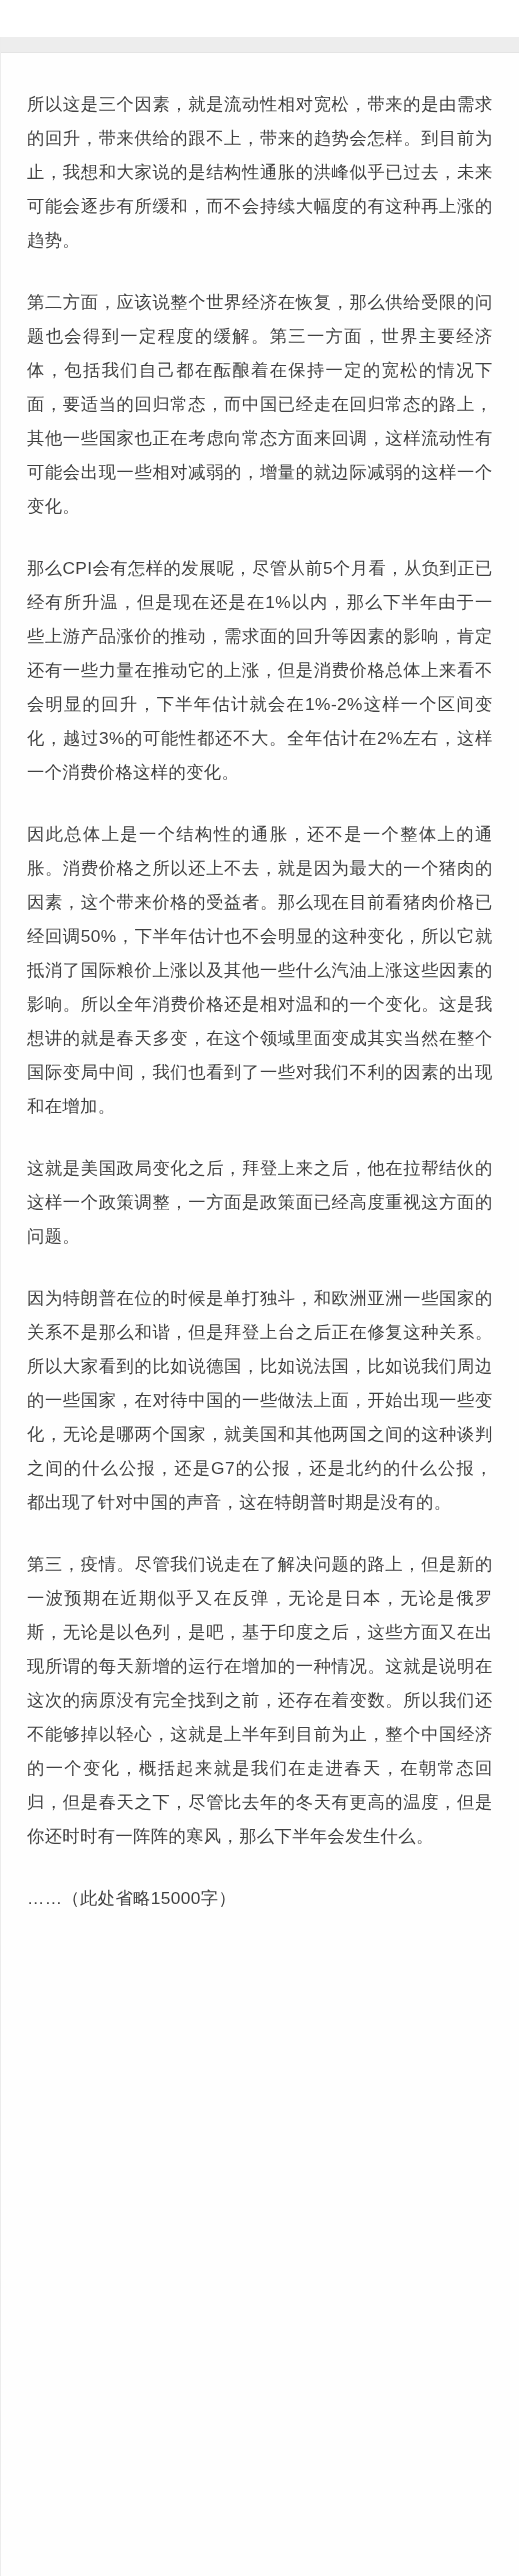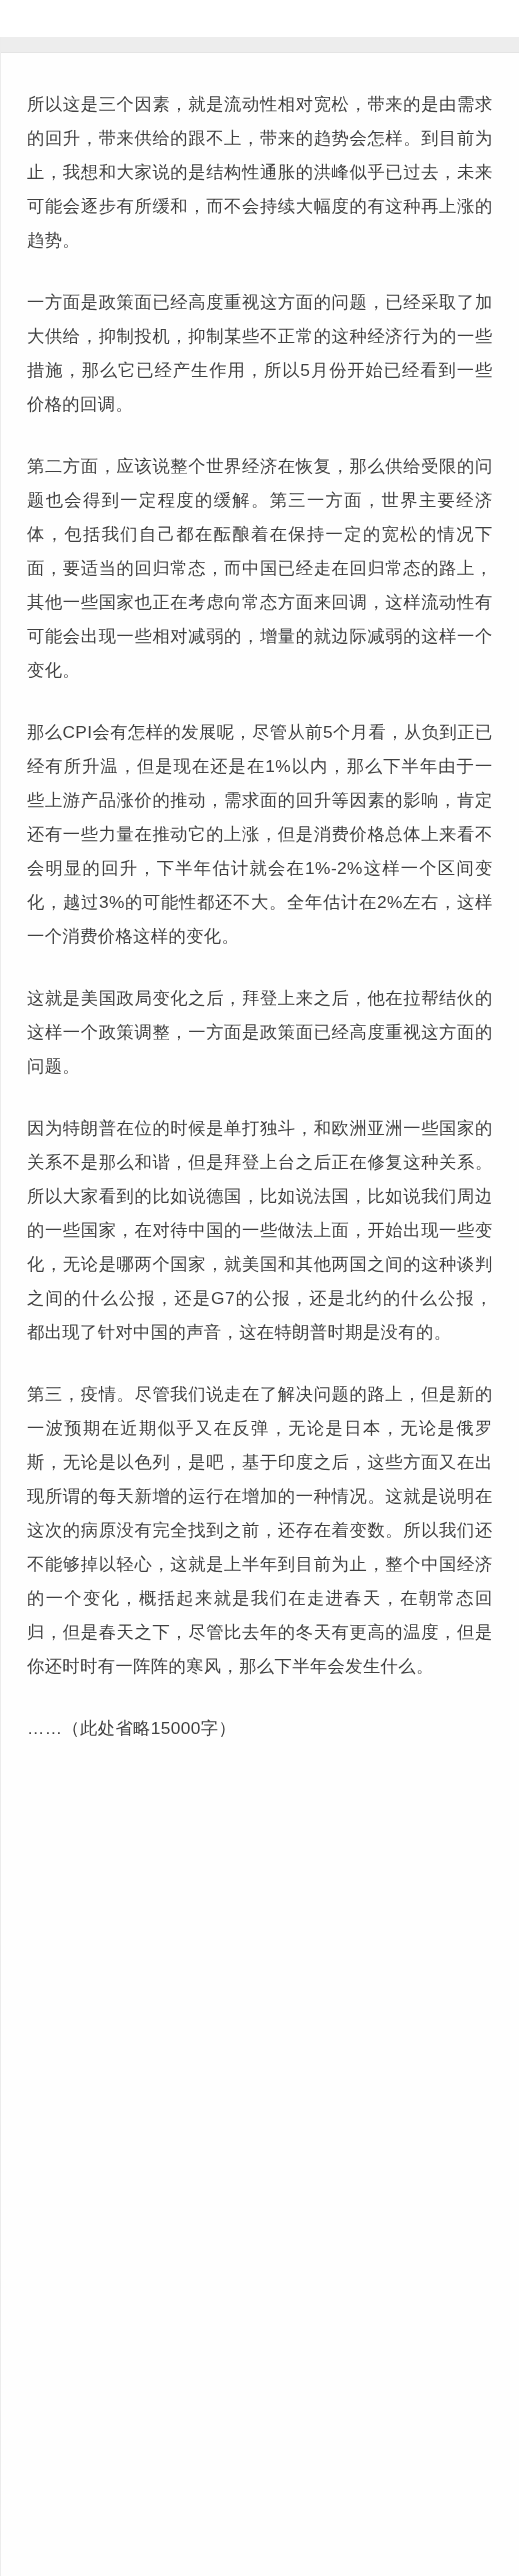--- a/index.html
+++ b/index.html
@@ -54,23 +54,23 @@
 </style>
 </head>
 <body>
 
 <div class="page">
 
   <div class="topbar"></div>
 
   <div class="content">
     <p>所以这是三个因素，就是流动性相对宽松，带来的是由需求的回升，带来供给的跟不上，带来的趋势会怎样。到目前为止，我想和大家说的是结构性通胀的洪峰似乎已过去，未来可能会逐步有所缓和，而不会持续大幅度的有这种再上涨的趋势。</p>
-    <p>一方面是政策面已经高度重视这方面的问题，已经采取了加大供给，抑制投机，抑制某些不正常的这种经济行为的一些措施，那么它已经产生作用，所以5月份开始已经看到一些价格的回调。</p>
     <p>第二方面，应该说整个世界经济在恢复，那么供给受限的问题也会得到一定程度的缓解。第三一方面，世界主要经济体，包括我们自己都在酝酿着在保持一定的宽松的情况下面，要适当的回归常态，而中国已经走在回归常态的路上，其他一些国家也正在考虑向常态方面来回调，这样流动性有可能会出现一些相对减弱的，增量的就边际减弱的这样一个变化。</p>
     <p>那么CPI会有怎样的发展呢，尽管从前5个月看，从负到正已经有所升温，但是现在还是在1%以内，那么下半年由于一些上游产品涨价的推动，需求面的回升等因素的影响，肯定还有一些力量在推动它的上涨，但是消费价格总体上来看不会明显的回升，下半年估计就会在1%-2%这样一个区间变化，越过3%的可能性都还不大。全年估计在2%左右，这样一个消费价格这样的变化。</p>
+    <p>因此总体上是一个结构性的通胀，还不是一个整体上的通胀。消费价格之所以还上不去，就是因为最大的一个猪肉的因素，这个带来价格的受益者。那么现在目前看猪肉价格已经回调50%，下半年估计也不会明显的这种变化，所以它就抵消了国际粮价上涨以及其他一些什么汽油上涨这些因素的影响。所以全年消费价格还是相对温和的一个变化。这是我想讲的就是春天多变，在这个领域里面变成其实当然在整个国际变局中间，我们也看到了一些对我们不利的因素的出现和在增加。</p>
     <p>这就是美国政局变化之后，拜登上来之后，他在拉帮结伙的这样一个政策调整，一方面是政策面已经高度重视这方面的问题。</p>
     <p>因为特朗普在位的时候是单打独斗，和欧洲亚洲一些国家的关系不是那么和谐，但是拜登上台之后正在修复这种关系。所以大家看到的比如说德国，比如说法国，比如说我们周边的一些国家，在对待中国的一些做法上面，开始出现一些变化，无论是哪两个国家，就美国和其他两国之间的这种谈判之间的什么公报，还是G7的公报，还是北约的什么公报，都出现了针对中国的声音，这在特朗普时期是没有的。</p>
     <p>第三，疫情。尽管我们说走在了解决问题的路上，但是新的一波预期在近期似乎又在反弹，无论是日本，无论是俄罗斯，无论是以色列，是吧，基于印度之后，这些方面又在出现所谓的每天新增的运行在增加的一种情况。这就是说明在这次的病原没有完全找到之前，还存在着变数。所以我们还不能够掉以轻心，这就是上半年到目前为止，整个中国经济的一个变化，概括起来就是我们在走进春天，在朝常态回归，但是春天之下，尽管比去年的冬天有更高的温度，但是你还时时有一阵阵的寒风，那么下半年会发生什么。</p>
     <p>……（此处省略15000字）</p>
   </div>
 
   <div class="watermark">
     <span class="wicon">
       <svg width="20" height="19" viewBox="0 0 28 26" fill="none" xmlns="http://www.w3.org/2000/svg">
         <ellipse cx="11" cy="16.5" rx="9" ry="7.5" stroke="#d9d6d6" stroke-width="1.6"></ellipse>

